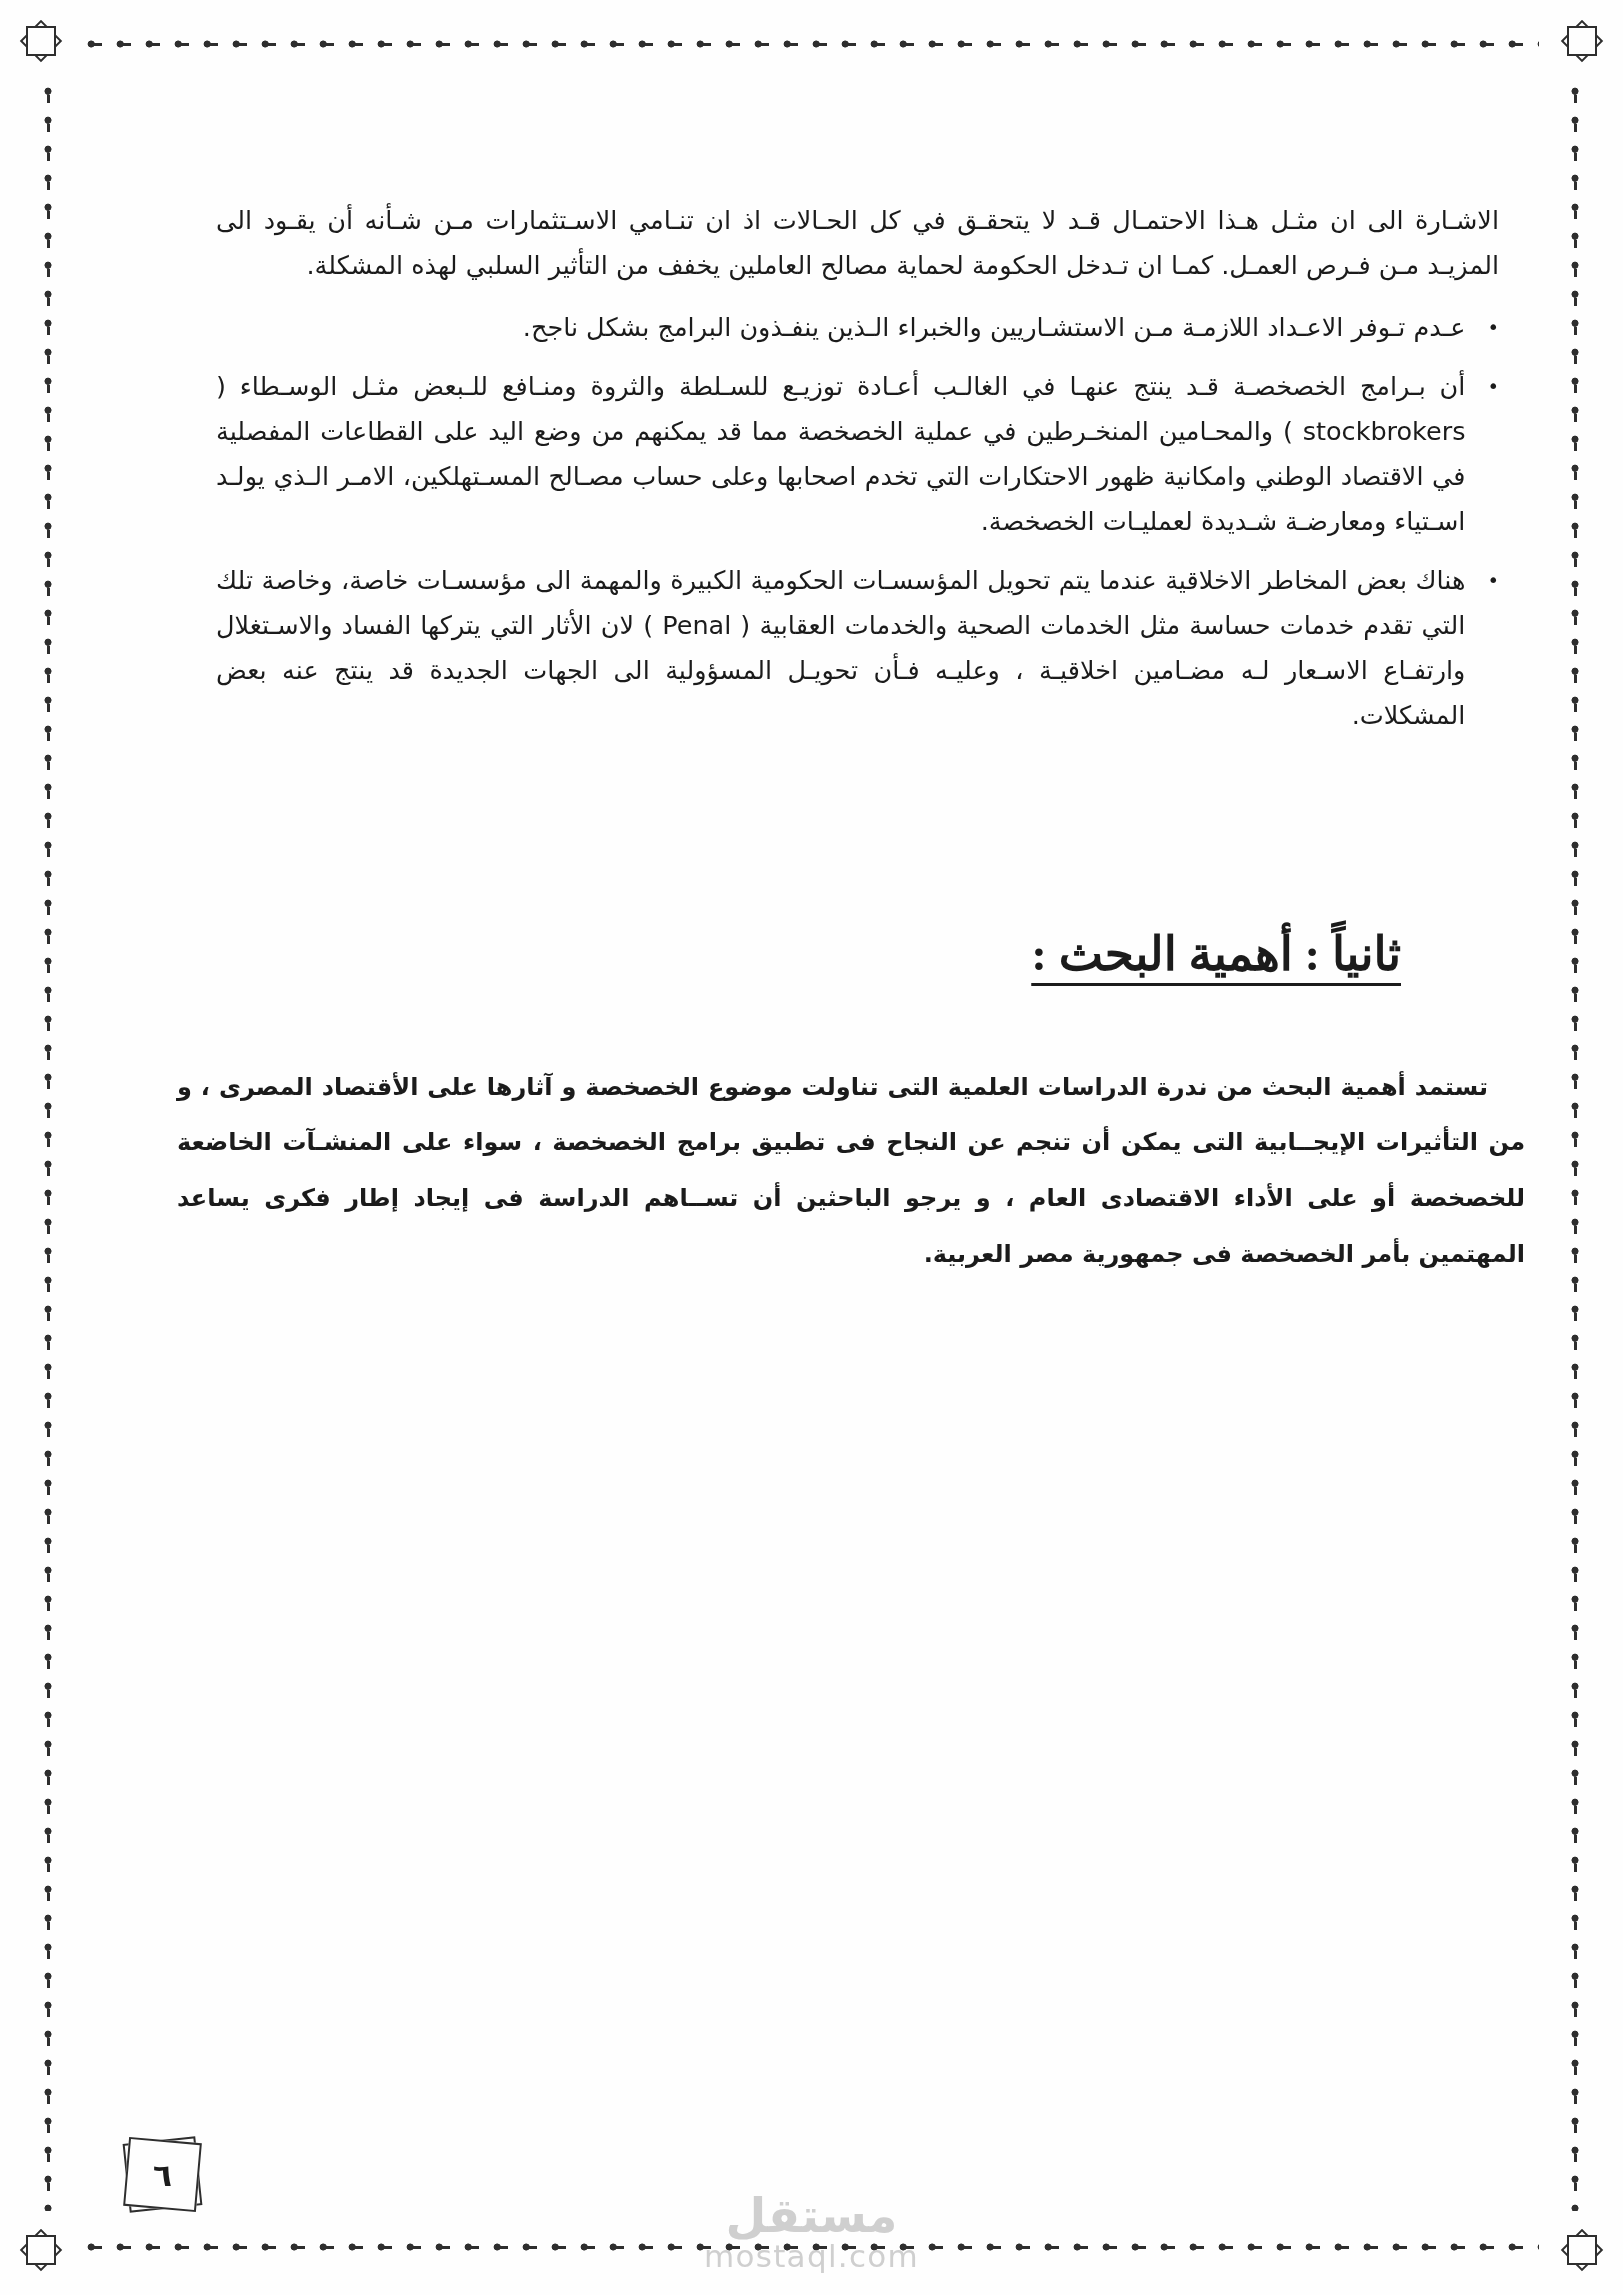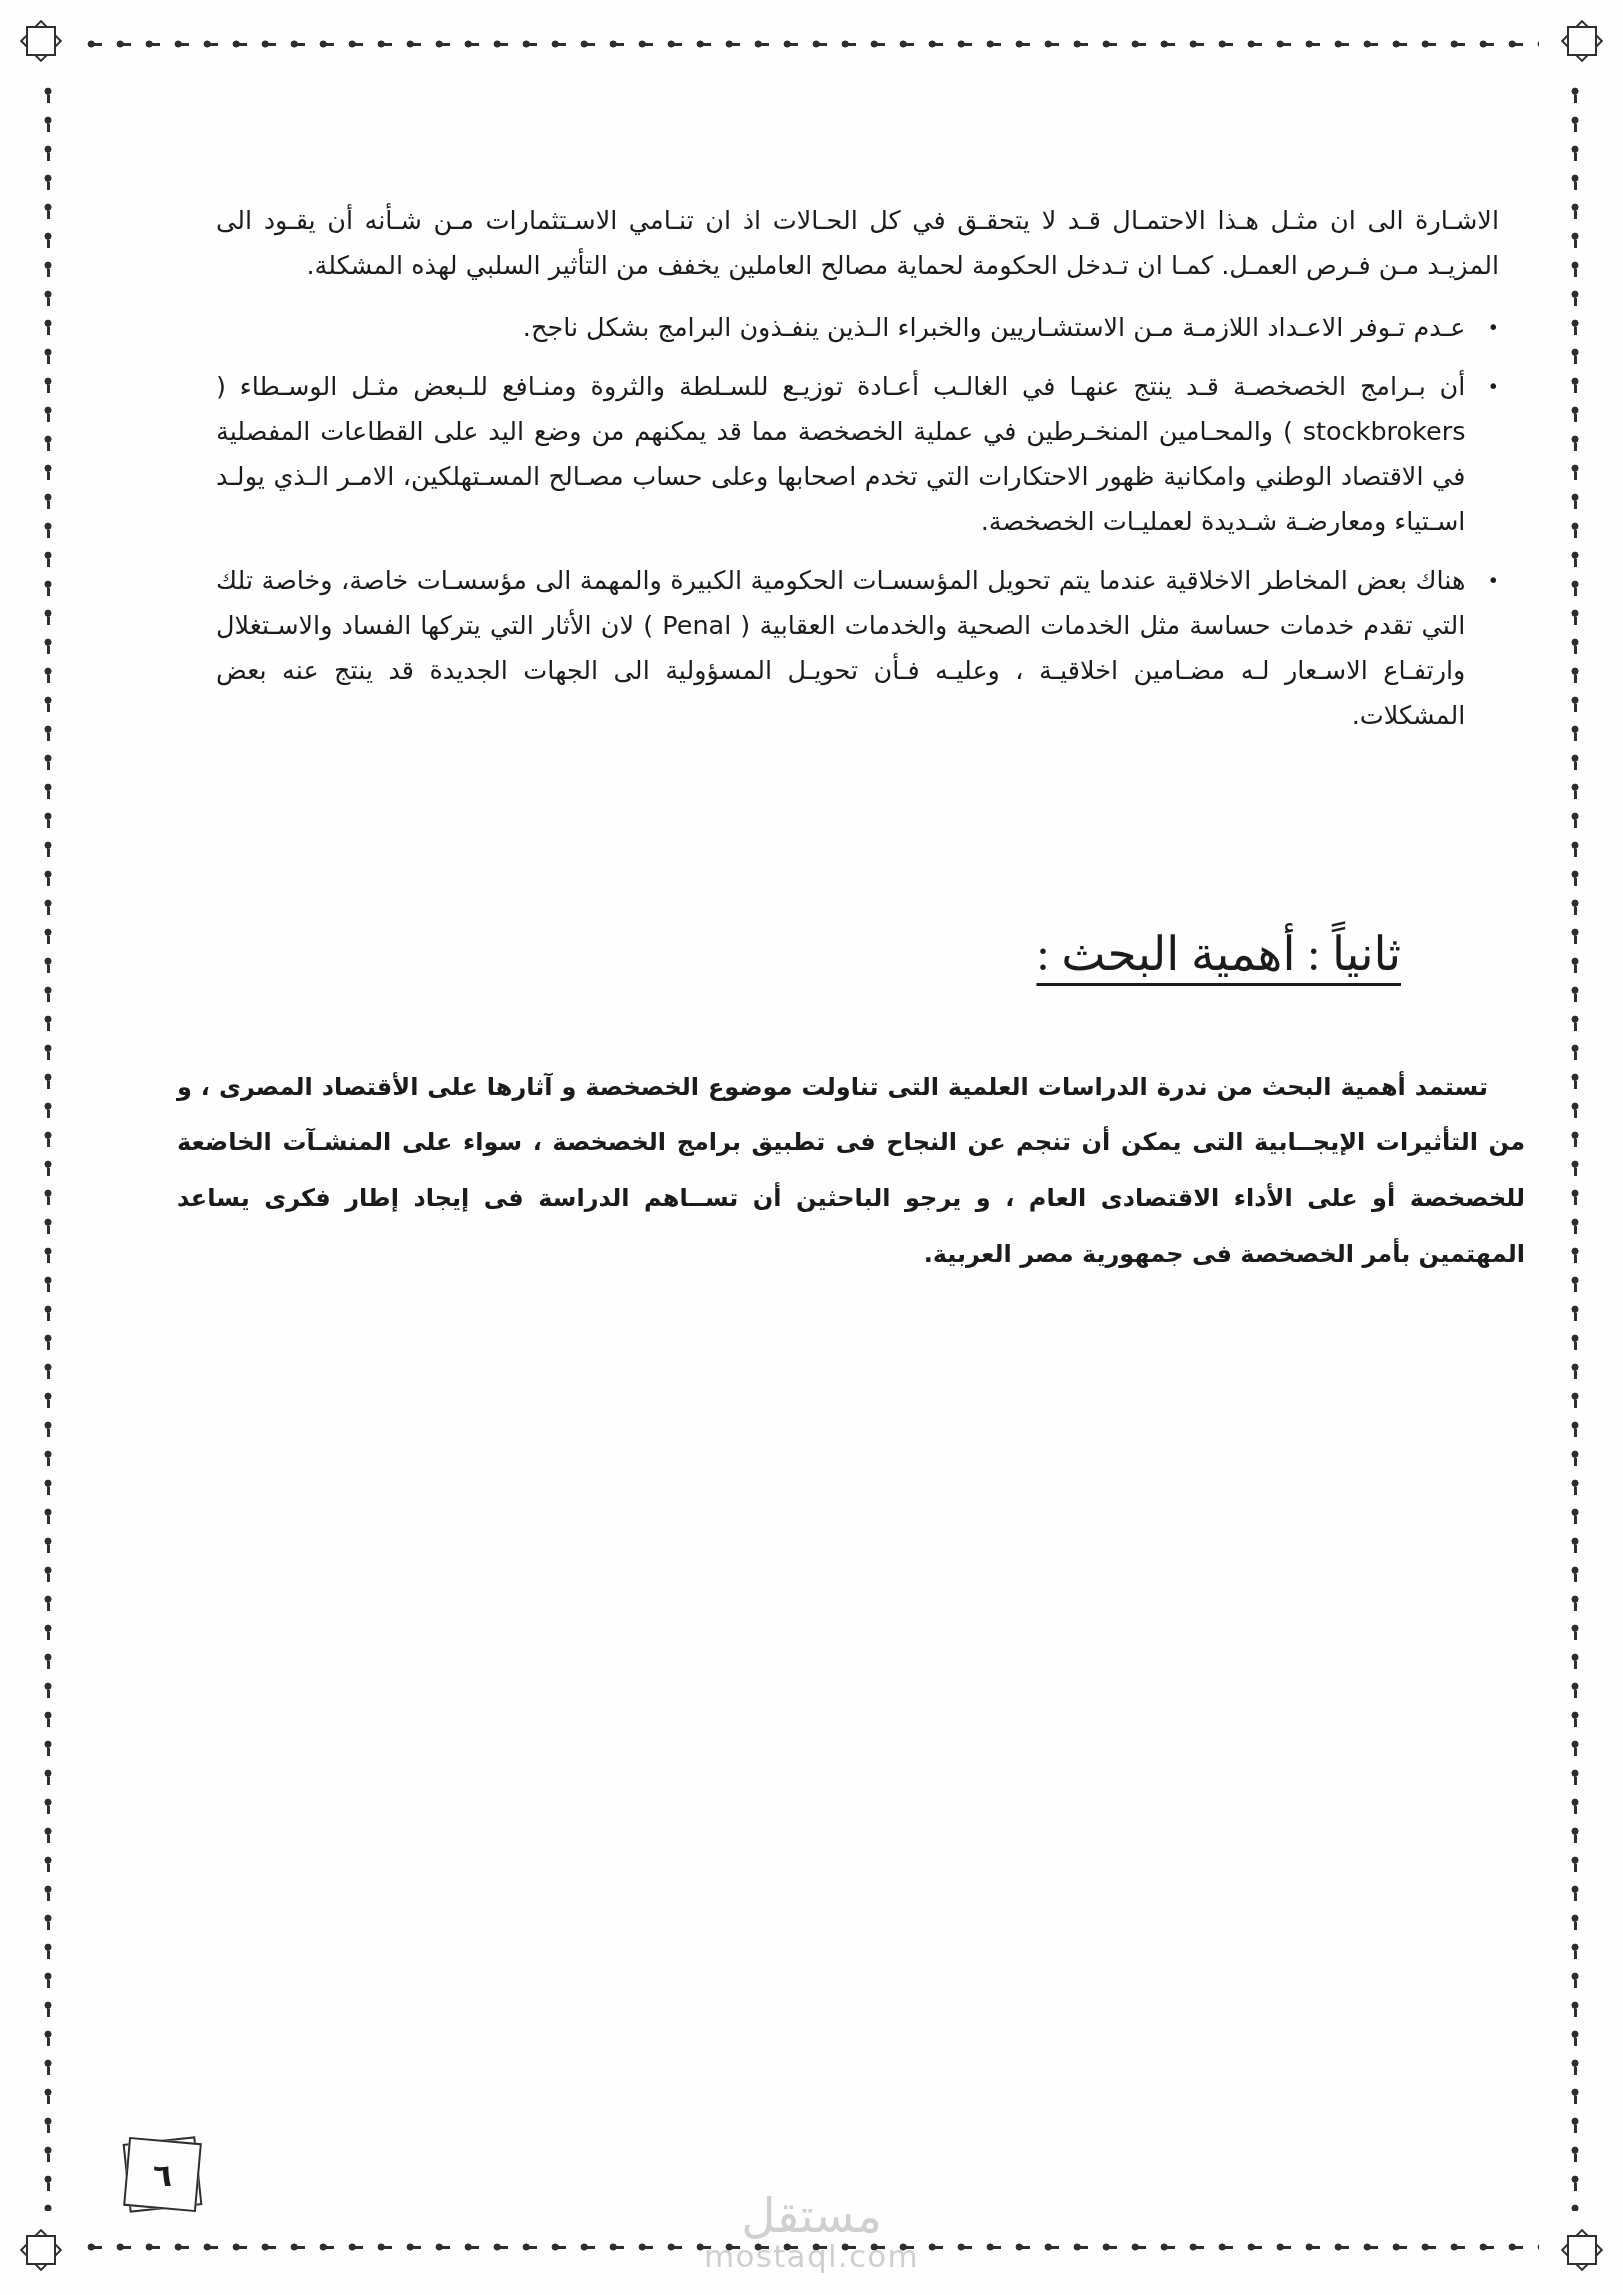--- a/index.html
+++ b/index.html
@@ -79,21 +79,21 @@
     text-align:justify;
     font-weight:500;
   }
   .section-heading{
     margin-top:188px;
     margin-left:0;
     padding-right:98px;
     text-align:right;
     font-family:"Liberation Serif","DejaVu Serif",serif;
     font-size:47px;
-    font-weight:normal;
+    font-weight:bold;
   }
   .section-heading .heading-text{
     text-decoration:underline;
     text-decoration-thickness:3.3px;
     text-underline-offset:13px;
   }
   .importance{
     margin-top:79px;
     margin-right:-26px;
     margin-left:-39px;
@@ -129,21 +129,21 @@
     position:absolute;
     left:50%; bottom:22px;
     transform:translateX(-50%);
     text-align:center;
     color:#c7c7c7;
     z-index:4;
     line-height:1.05;
   }
   .watermark .wm-title{
     font-size:47px;
-    font-weight:normal;
+    font-weight:bold;
     opacity:.85;
   }
   .watermark .wm-domain{
     font-size:31px;
     letter-spacing:1.3px;
     direction:ltr;
     opacity:.85;
   }
 </style>
 </head>

